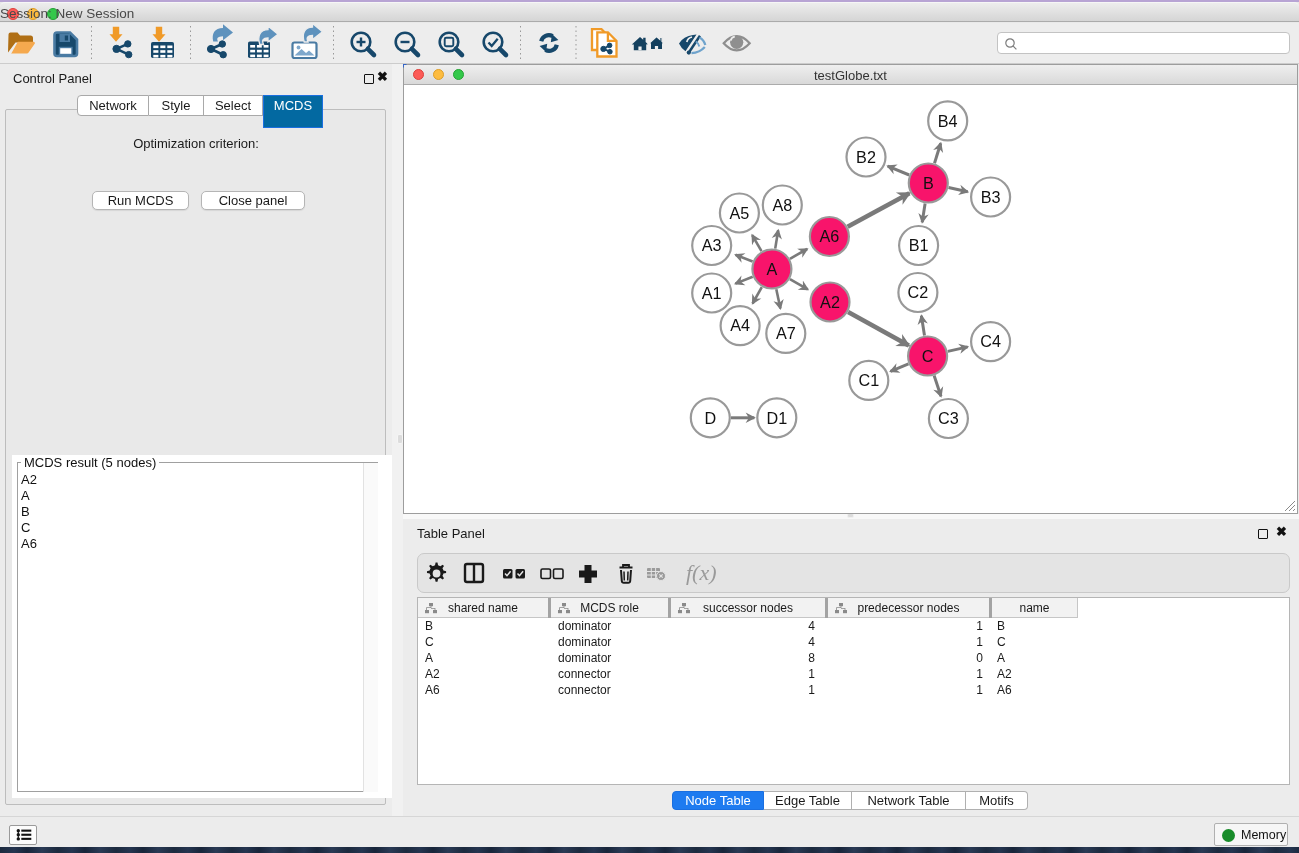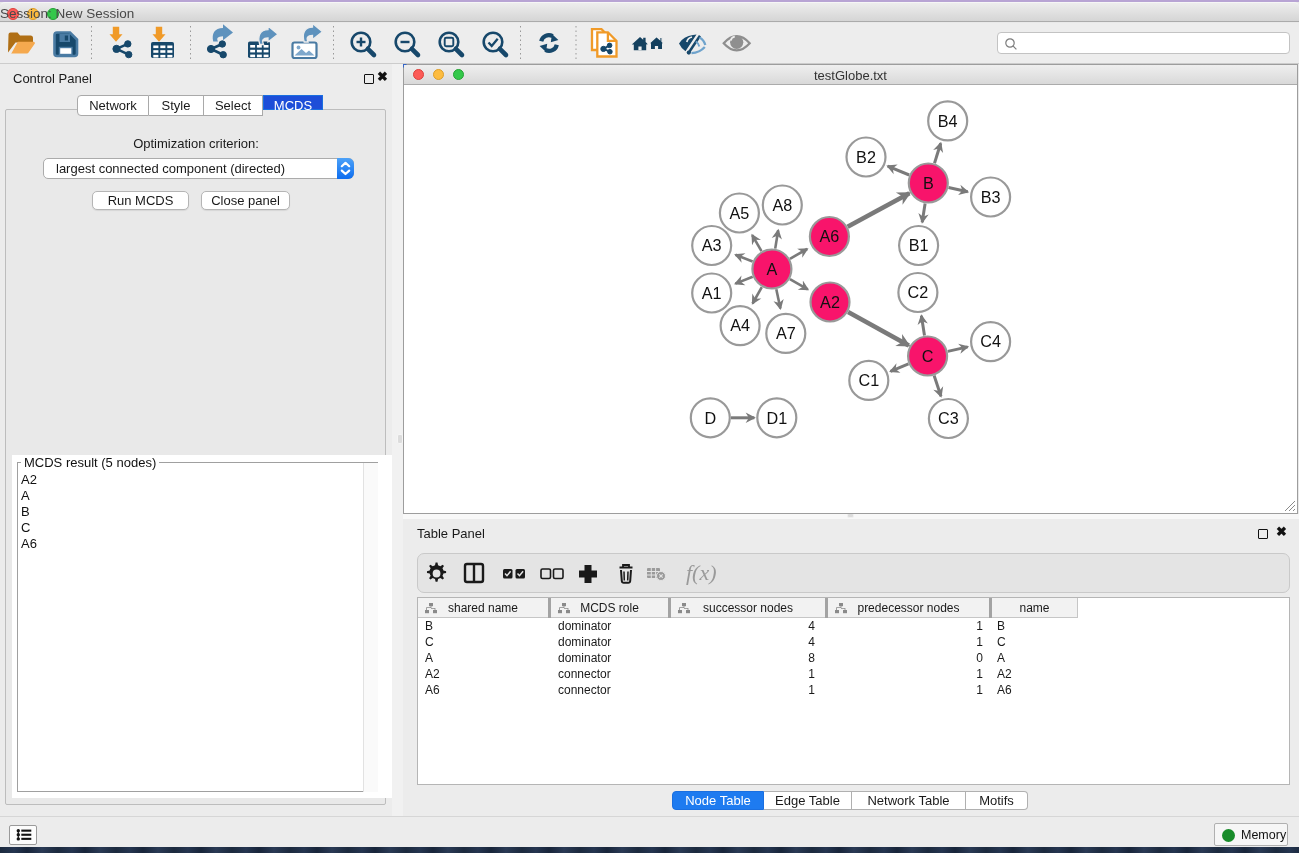--- a/index.html
+++ b/index.html
@@ -193,33 +193,22 @@
   <div class="abs" style="left:5px;top:45px;width:381px;height:696px;background:#e9e9e9;border:1px solid #bdbdbd;border-radius:2px;"></div>
 
   <div class="abs" style="left:77px;top:31px;height:21px;">
     <div class="abs tab" style="left:0px;width:72px;">Network</div>
     <div class="abs tab" style="left:72px;width:55px;">Style</div>
     <div class="abs tab" style="left:127px;width:59px;">Select</div>
     <div class="abs tabsel" style="left:186px;width:60px;">MCDS</div>
   </div>
 
   <div class="abs" style="left:0;top:72px;width:392px;text-align:center;font-size:13px;color:#1a1a1a;">Optimization criterion:</div>
-  <div class="abs" id="dropdown" style="left:43px;top:94px;width:311px;height:21px;background:#fff;border:1px solid #ababab;border-radius:5px;">
-    <div class="abs" style="left:12px;top:2px;font-size:13px;color:#1a1a1a;">largest connected component (directed)</div>
-    <div class="abs" style="right:-1px;top:-1px;width:17px;height:21px;background:linear-gradient(#4da2f8,#0d6df0);border-radius:0 6px 6px 0;">
-      <svg width="17" height="21" viewBox="0 0 17 21">
-          <g stroke="#fff" stroke-width="2.2" fill="none" stroke-linecap="round" stroke-linejoin="round">
-            <path d="M4.8 8.2 L8.5 4.8 L12.2 8.2"></path>
-            <path d="M4.8 12.6 L8.5 16 L12.2 12.6"></path>
-          </g>
-        </svg>
-    </div>
-  </div>
   <div class="abs btn" style="left:92px;top:127px;width:97px;height:19px;">Run MCDS</div>
-  <div class="abs btn" style="left:201px;top:127px;width:89px;height:19px;">Close panel</div>
+  <div class="abs btn" style="left:201px;top:127px;width:104px;height:19px;">Close panel</div>
 
   <div class="abs" style="left:12px;top:391px;width:386px;height:343px;background:#fff;">
     <div class="abs" style="left:5px;top:7px;width:361px;height:330px;border:1px solid #a0a0a0;"></div>
     <div class="abs" style="left:9px;top:0px;height:14px;background:#fff;padding:0 3px;font-size:13px;color:#111;">MCDS result (5 nodes)</div>
     <div class="abs" style="left:9px;top:17px;font-size:13px;line-height:16px;color:#111;">A2<br>A<br>B<br>C<br>A6</div>
     <div class="abs" style="left:351px;top:8px;width:15px;height:329px;background:#fafafa;border-left:1px solid #e2e2e2;"></div>
   </div>
 </div>
 
 <div class="abs" style="left:392px;top:64px;width:11px;height:752px;background:#f1f1f1;"></div>
@@ -482,21 +471,21 @@
     <div class="abs" style="left:7px;top:5px;width:13px;height:13px;border-radius:50%;background:#188c2a;"></div>
     <div class="abs" style="left:26px;top:4px;font-size:12.5px;color:#111;">Memory</div>
   </div>
 </div>
 
 <div class="abs" style="left:0;top:847px;width:1299px;height:6px;background:repeating-linear-gradient(90deg,#1c2a3e 0px,#253550 14px,#18253a 27px,#2a3a55 42px,#1c2a3e 58px);"></div>
 
 <style>
 .tab { top:0; height:21px; background:#fff; border:1px solid #a9a9a9; border-left:none; font-size:13px; color:#1a1a1a; text-align:center; line-height:20px; }
 .tab:first-child { border-left:1px solid #a9a9a9; border-radius:4px 0 0 4px; }
-.tabsel { top:0; height:15px; background:#1d4ed8; border:1px solid #1a6fe0; font-size:13px; color:#fff; text-align:center; line-height:20px; border-radius:0; }
+.tabsel { top:0; height:33px; background:#0369a1; border:1px solid #1a6fe0; font-size:13px; color:#fff; text-align:center; line-height:20px; border-radius:0; }
 .btn { background:#fff; border:1px solid #b5b5b5; border-radius:5px; font-size:13px; color:#1a1a1a; text-align:center; line-height:18px; box-shadow:0 1px 1px rgba(0,0,0,0.08); }
 .th { top:0; height:20px; border-left:3px solid #a3a3a3; font-size:12px; color:#1a1a1a; }
 .th:first-child { border-left:none; }
 .hicon { position:absolute; left:7px; top:5px; }
 .th span { display:block; text-align:center; line-height:20px; }
 .row { height:16px; line-height:16px; position:relative; }
 .c1 { position:absolute; left:7px; }
 .c2 { position:absolute; left:140px; }
 .c3 { position:absolute; left:250px; width:147px; text-align:right; }
 .c4 { position:absolute; left:407px; width:158px; text-align:right; }

